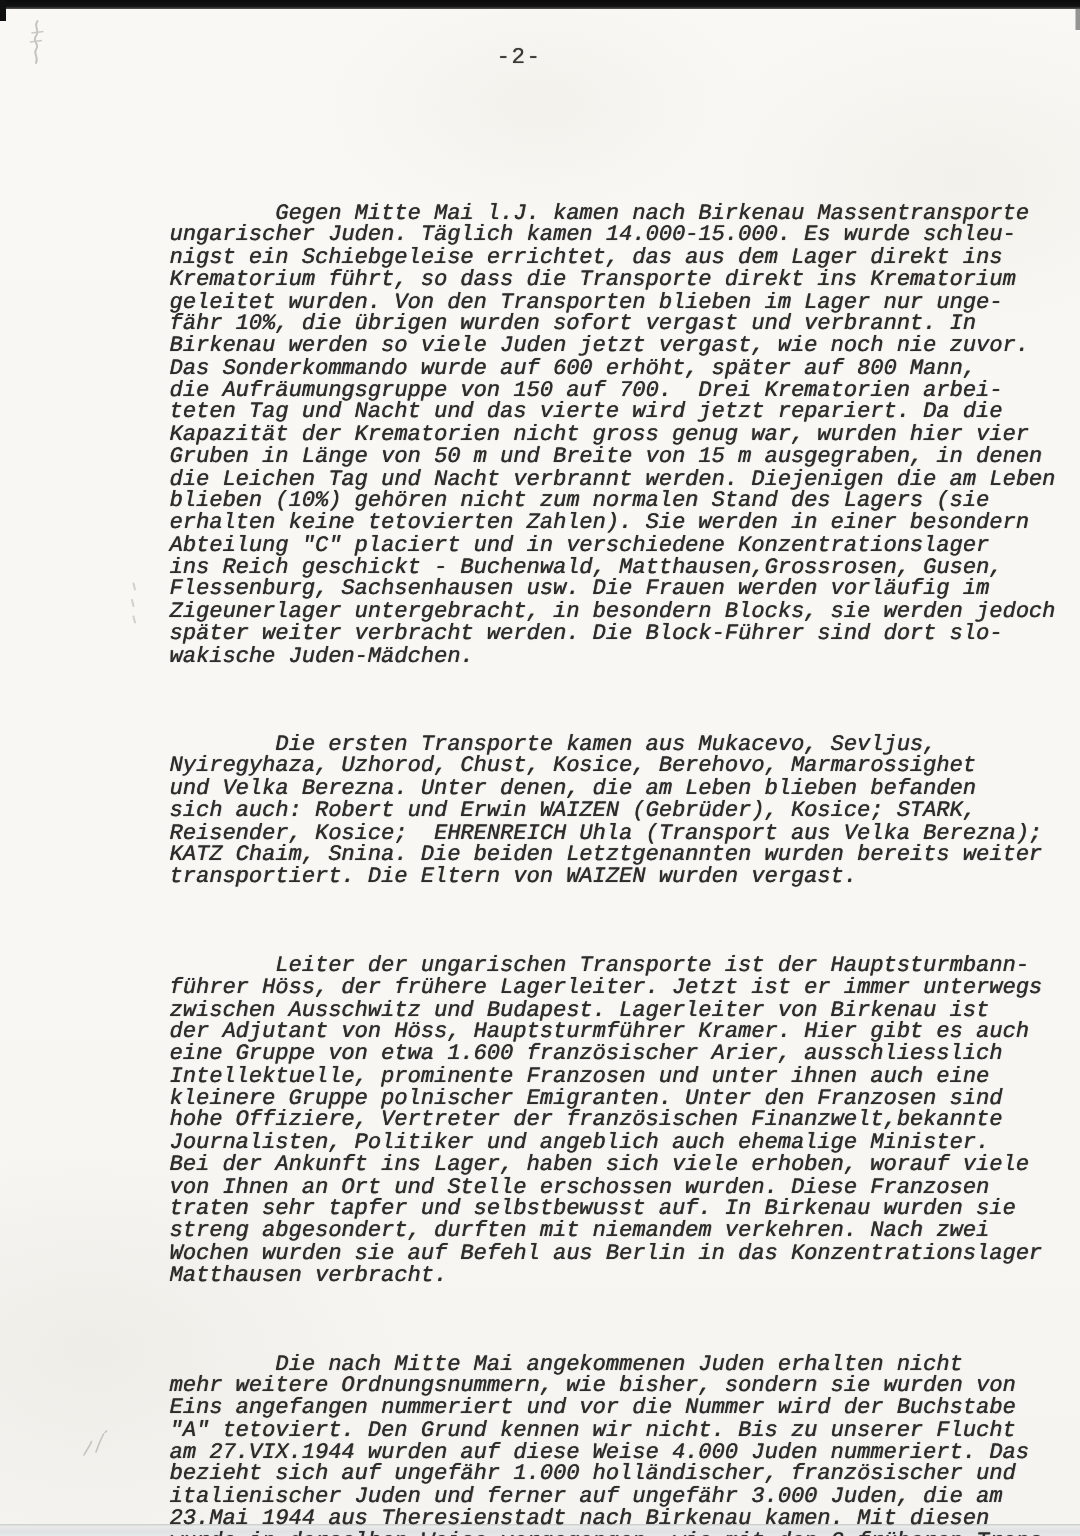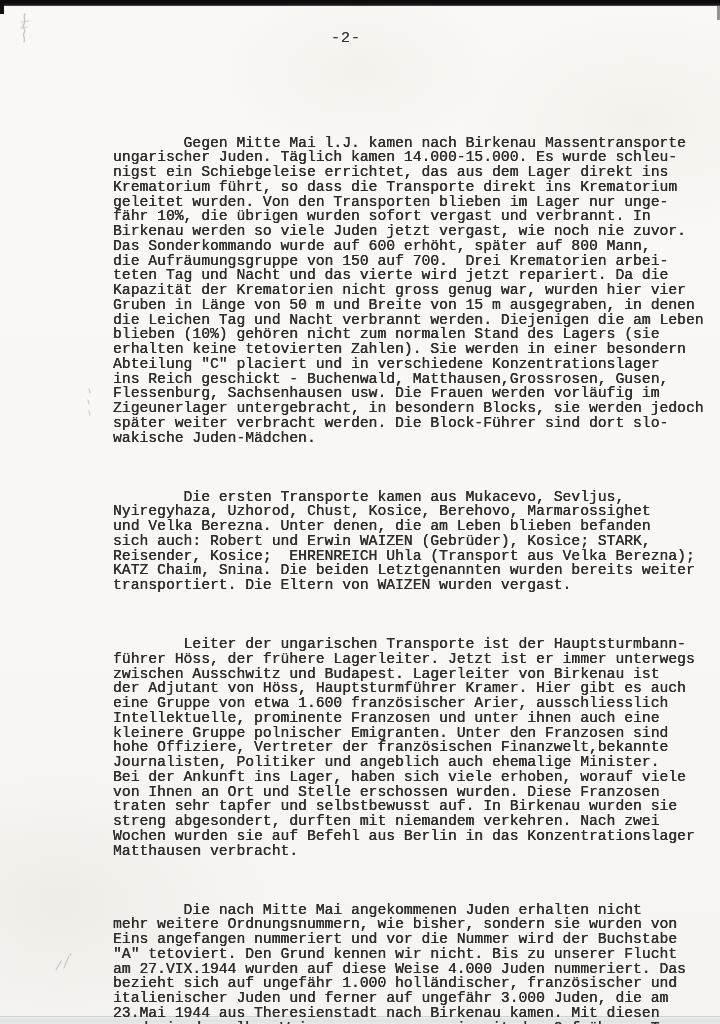--- a/index.html
+++ b/index.html
@@ -63,20 +63,21 @@
     font-size: 14.7px;
     line-height: 14.75px;
     color: #2e2c2a;
     white-space: pre;
     text-shadow:
       0 0 0.55px rgba(42,40,38,0.85),
       0.35px 0 0 rgba(42,40,38,0.5);
   }
   .paragraph {
     margin: 0 0 14.75px 0;
+    font-style: italic;
   }
   .hand-mark {
     position: absolute;
     opacity: 0.55;
   }
   .hand-mark.top-left   { left: 12px;  top: 12px; }
   .hand-mark.margin-dots{ left: 84px;  top: 386px; opacity: 0.35; }
   .hand-mark.bottom-left{ left: 50px;  top: 952px; opacity: 0.45; }
 </style>
 </head>

